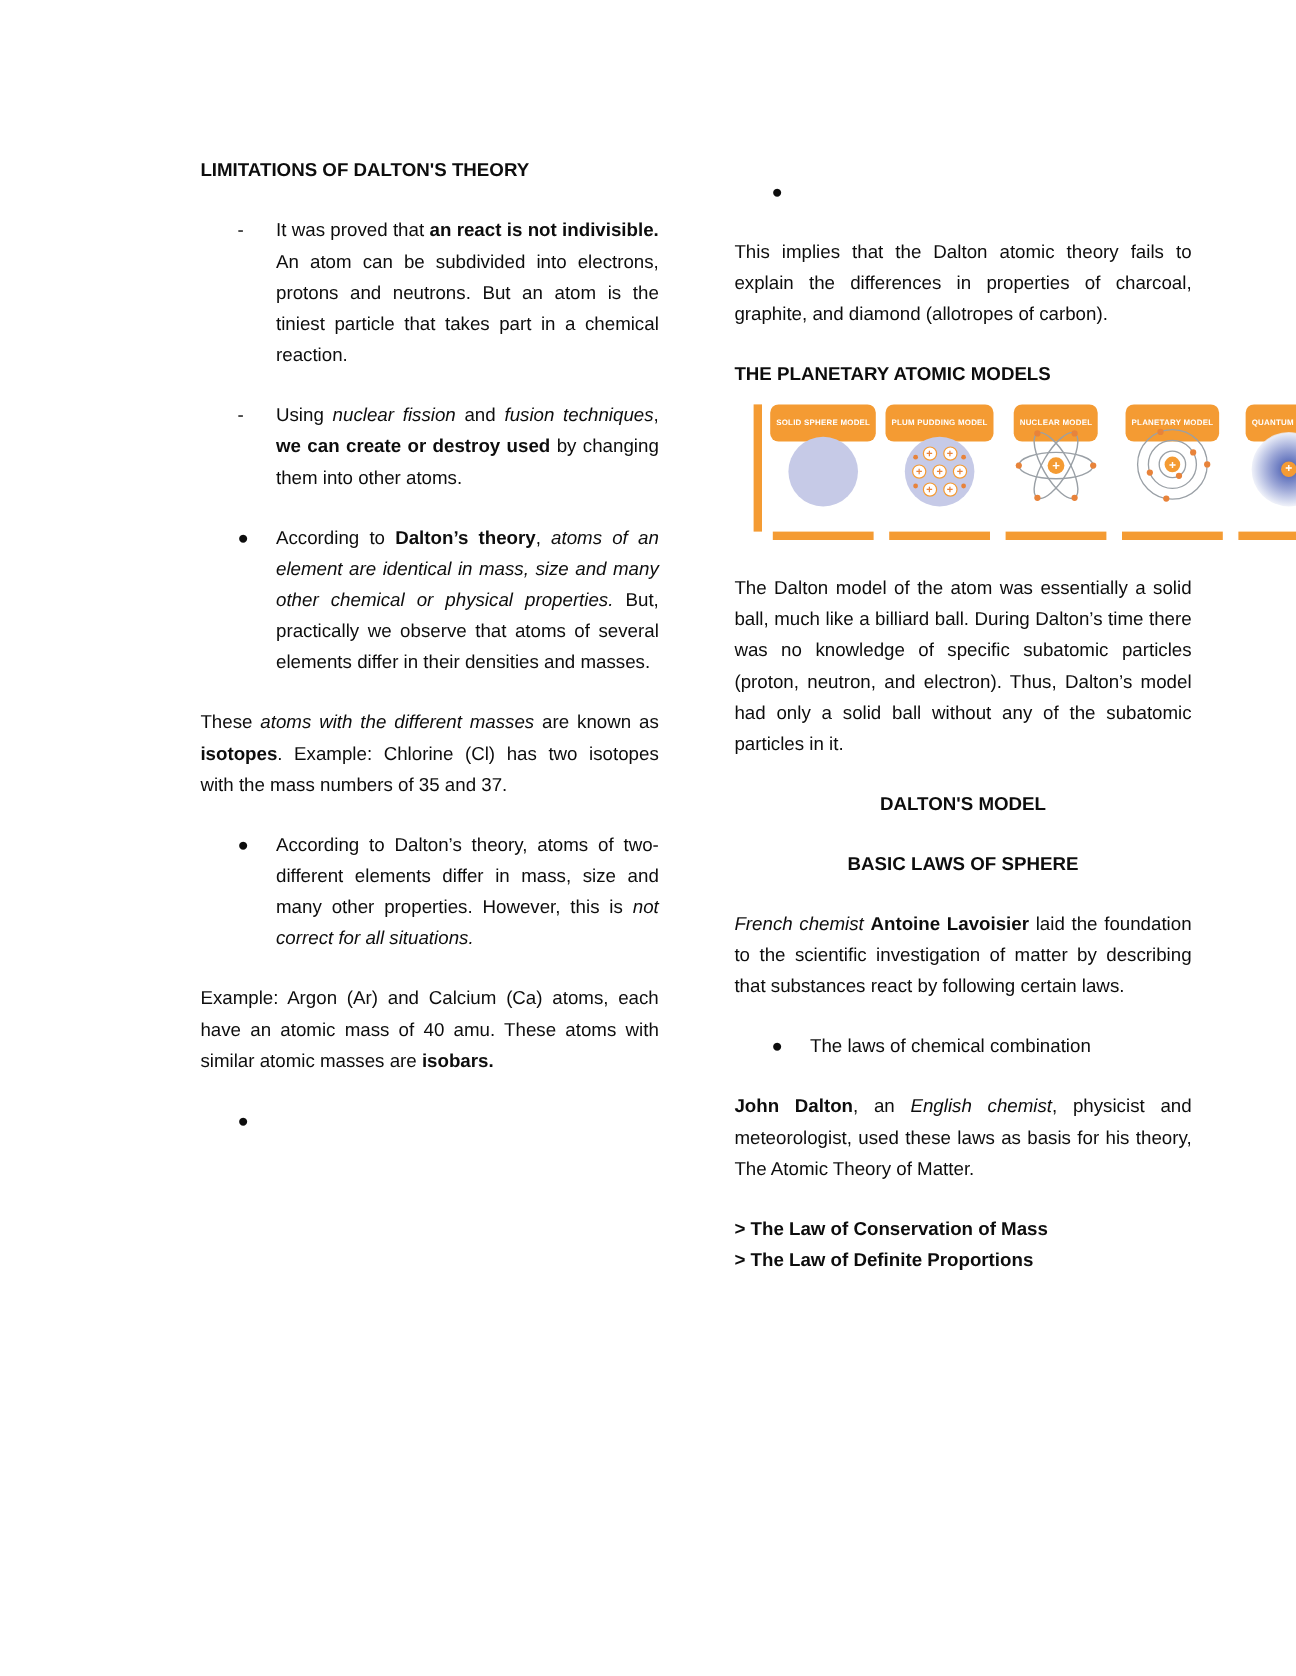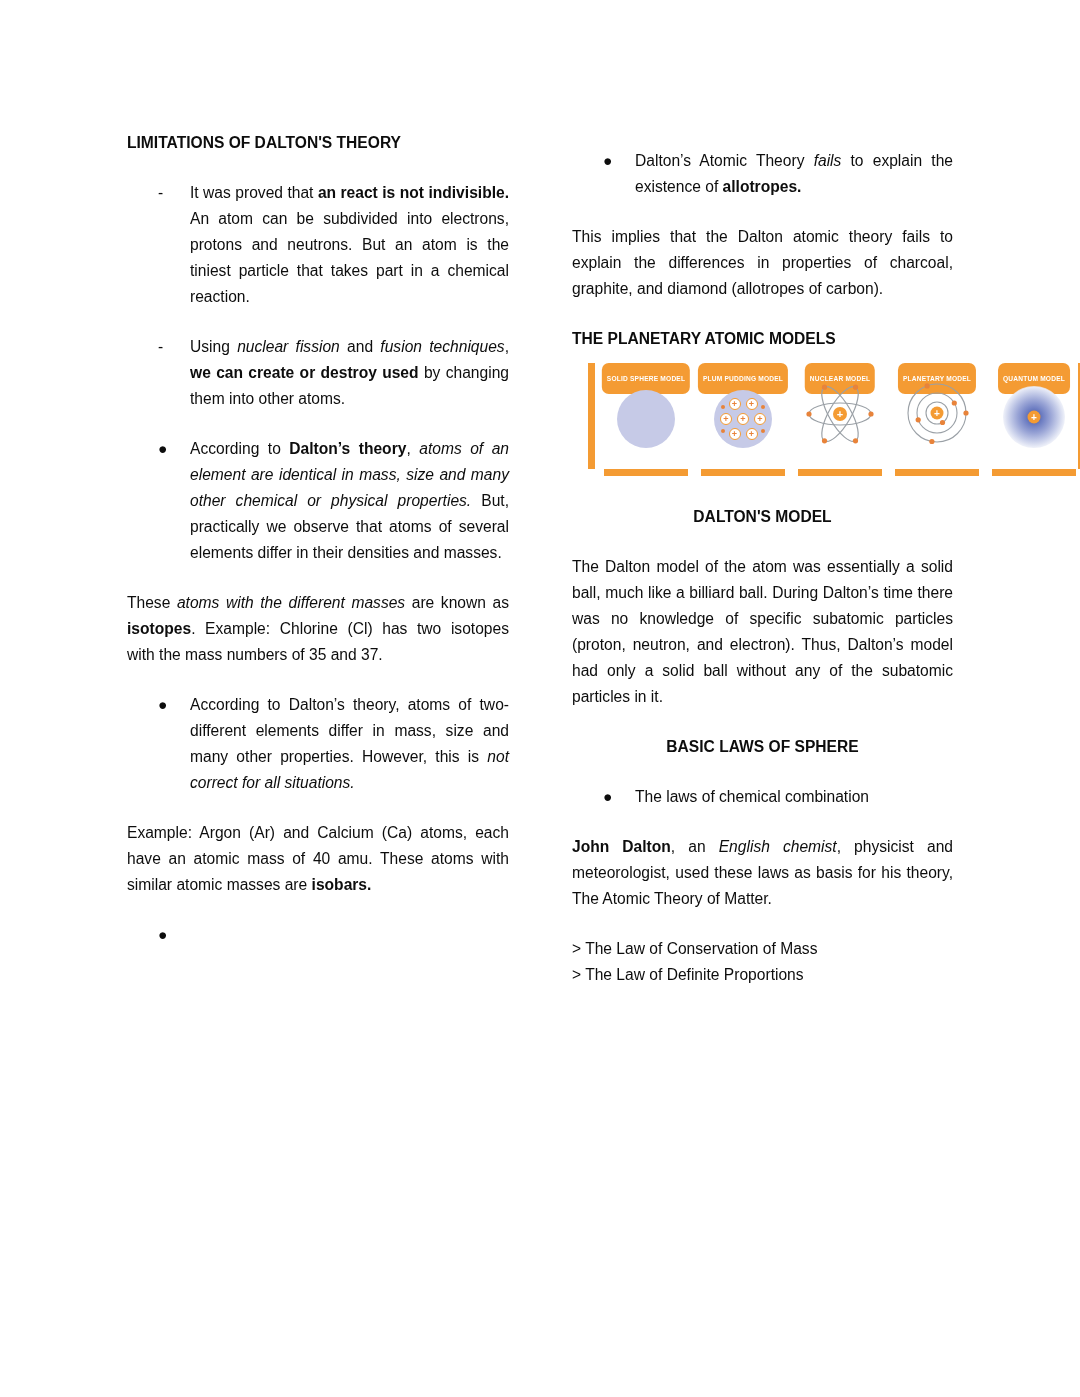--- a/index.html
+++ b/index.html
@@ -4,21 +4,21 @@
 <style>
   html, body { margin: 0; padding: 0; }
   body {
     width: 1080px; height: 1397px;
     background: #ffffff;
     font-family: "Liberation Sans", sans-serif;
     color: #0d0d0d;
     position: relative;
     overflow: hidden;
   }
-  .col { position: absolute; font-size: 15.6px; line-height: 26px; }
+  .col { position: absolute; font-size: 15.6px; line-height: 26px; margin-left: 40px; }
   .col-left  { left: 127px; top: 130px; width: 382px; }
   .col-right { left: 572px; top: 148px; width: 381px; }
 
   .block { margin-bottom: 24px; text-align: justify; }
   .heading { font-weight: 700; text-align: left; }
   .heading-center { font-weight: 700; text-align: center; }
 
   .li { display: flex; }
   .marker { flex: 0 0 63px; padding-left: 31px; box-sizing: border-box; }
   .li-text { flex: 1; text-align: justify; }
@@ -98,21 +98,20 @@
     <div class="block li">
       <span class="marker">●</span>
     </div>
 
   </div>
 
   <div class="col col-right">
 
     <div class="block li">
       <span class="marker">●</span>
-      <div class="li-text"><span>Dalton’s Atomic Theory </span><span class="i">fails</span><span> to explain the existence of </span><span class="b">allotropes.</span></div>
     </div>
 
     <div class="block"><span>This implies that the Dalton atomic theory fails to explain the differences in properties of charcoal, graphite, and diamond (allotropes of carbon).</span></div>
 
     <div class="block heading" style="margin-bottom:0;">THE PLANETARY ATOMIC MODELS</div>
 
     <div class="figure">
       <div class="fig-bar-left"></div>
       <div class="fig-bar-right"></div>
       <div class="panels">
@@ -189,33 +188,34 @@
           <span class="pill">QUANTUM MODEL</span>
           <div class="ill qcloud" style="top:23px;">
             <span class="qcenter">+</span>
           </div>
           <div class="bottombar"></div>
         </div>
 
       </div>
     </div>
 
+    <div class="block"><span>The Dalton model of the atom was essentially a solid ball, much like a billiard ball. During Dalton’s time there was no knowledge of specific subatomic particles (proton, neutron, and electron). Thus, Dalton’s model had only a solid ball without any of the subatomic particles in it.</span></div>
+
     <div class="block heading-center">DALTON'S MODEL</div>
 
-    <div class="block"><span>The Dalton model of the atom was essentially a solid ball, much like a billiard ball. During Dalton’s time there was no knowledge of specific subatomic particles (proton, neutron, and electron). Thus, Dalton’s model had only a solid ball without any of the subatomic particles in it.</span></div>
-
     <div class="block heading-center">BASIC LAWS OF SPHERE</div>
 
+    <div class="block"><span class="i">French chemist </span><span class="b">Antoine Lavoisier</span><span> laid the foundation to the scientific investigation of matter by describing that substances react by following certain laws.</span></div>
 
     <div class="block li">
       <span class="marker">●</span>
       <div class="li-text"><span>The laws of chemical combination</span></div>
     </div>
 
     <div class="block"><span class="b">John Dalton</span><span>, an </span><span class="i">English chemist</span><span>, physicist and meteorologist, used these laws as basis for his theory, The Atomic Theory of Matter.</span></div>
 
-    <div class="block" style="text-align:left;">
+    <div class="block" style="text-align:left;font-weight:bold;">
       <div class="laws-line">&gt; The Law of Conservation of Mass</div>
       <div class="laws-line">&gt; The Law of Definite Proportions</div>
     </div>
 
   </div>
 </div>
 
 </body></html>

